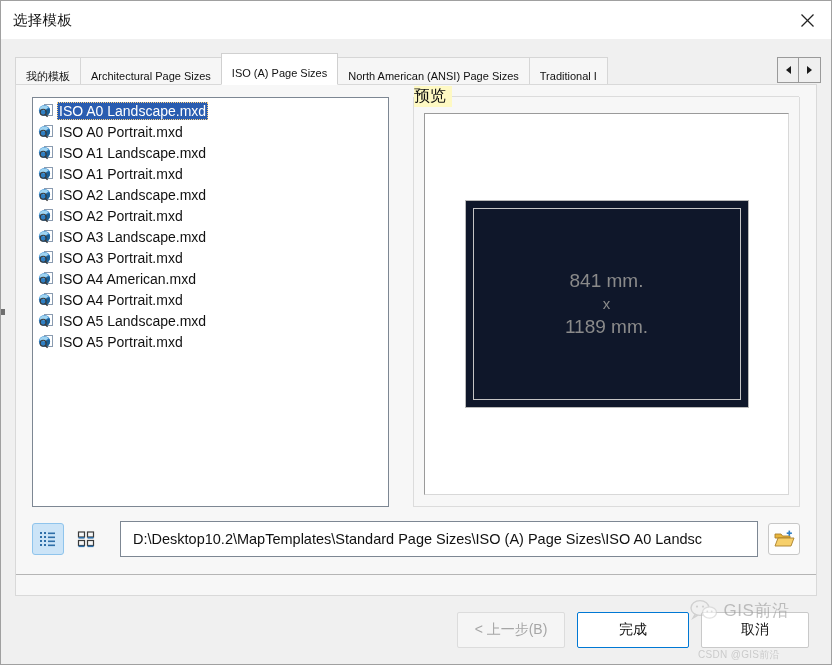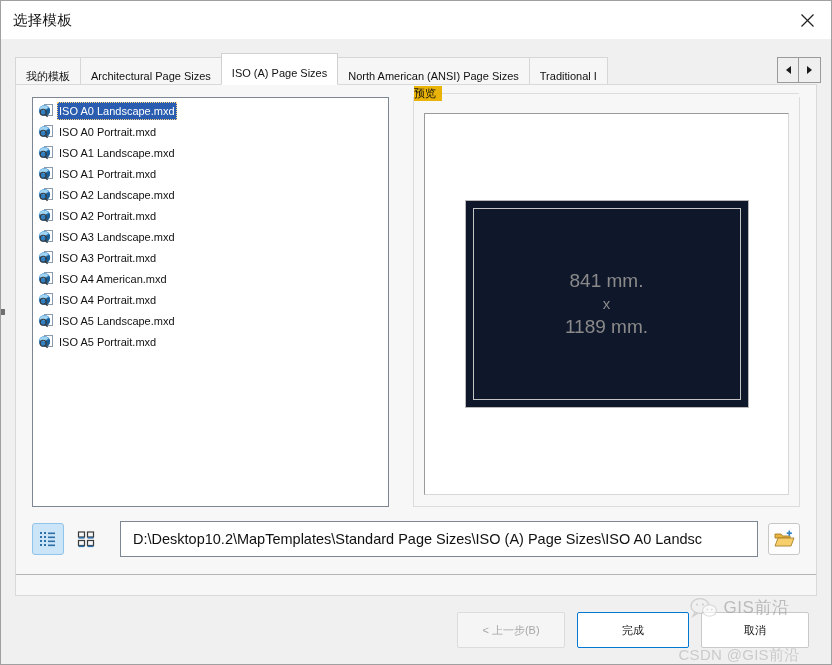--- a/index.html
+++ b/index.html
@@ -152,21 +152,21 @@
     border: 1px solid #7d8793;
     box-sizing: border-box;
     padding: 2px 0 0 2px;
     overflow: hidden;
   }
   .file-item {
     height: 21px;
     display: flex;
     align-items: center;
     padding-left: 3px;
-    font-size: 11px;
+    font-size: 14px;
     color: #111;
     cursor: default;
     box-sizing: border-box;
   }
   .file-item .fname {
     padding: 0 2px;
     line-height: 18px;
   }
   .file-item.selected .fname {
     background: #2a5db0;
@@ -199,23 +199,23 @@
   .preview-legend {
     position: absolute;
     top: -11px;
     left: 0;
     display: flex;
     align-items: center;
     width: 100%;
     pointer-events: none;
   }
   .preview-legend .lg-text {
-    font-size: 11px;
+    font-size: 16px;
     color: #111;
-    background: #eab308;
+    background: #fef9c3;
     padding-right: 6px;
     white-space: nowrap;
   }
   .preview-legend .lg-line {
     flex: 1 1 auto;
     height: 1px;
     background: #dcdcdc;
   }
   .preview-canvas {
     position: absolute;
@@ -324,21 +324,21 @@
     justify-content: flex-end;
     padding-right: 22px;
     gap: 12px;
     position: relative;
     flex: 0 0 auto;
   }
   .btn {
     height: 36px;
     min-width: 108px;
     padding: 0 6px;
-    font-size: 11px;
+    font-size: 14px;
     border-radius: 2px;
     display: flex;
     align-items: center;
     justify-content: center;
     box-sizing: border-box;
     cursor: pointer;
   }
   .btn-disabled {
     background: #f5f5f5;
     border: 1px solid #dcdcdc;
@@ -375,21 +375,21 @@
     display: flex;
     align-items: center;
     gap: 5px;
   }
   .wm-title {
     font-size: 17px;
     color: #9a9a9a;
     letter-spacing: 0.5px;
   }
   .wm-sub {
-    font-size: 15px;
+    font-size: 10px;
     color: #b4b4b4;
     margin-top: 18px;
     letter-spacing: 0.3px;
   }
 
   .left-notch {
     position: absolute;
     left: 0;
     top: 308px;
     width: 4px;

